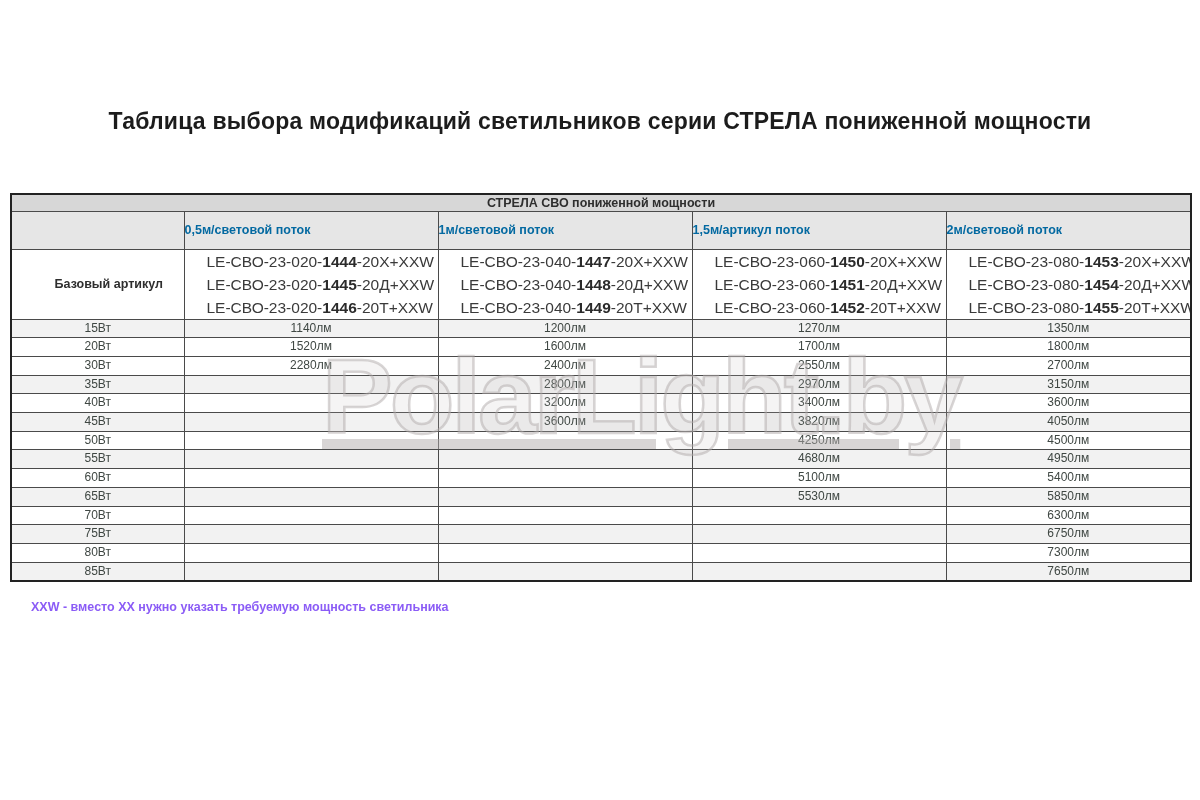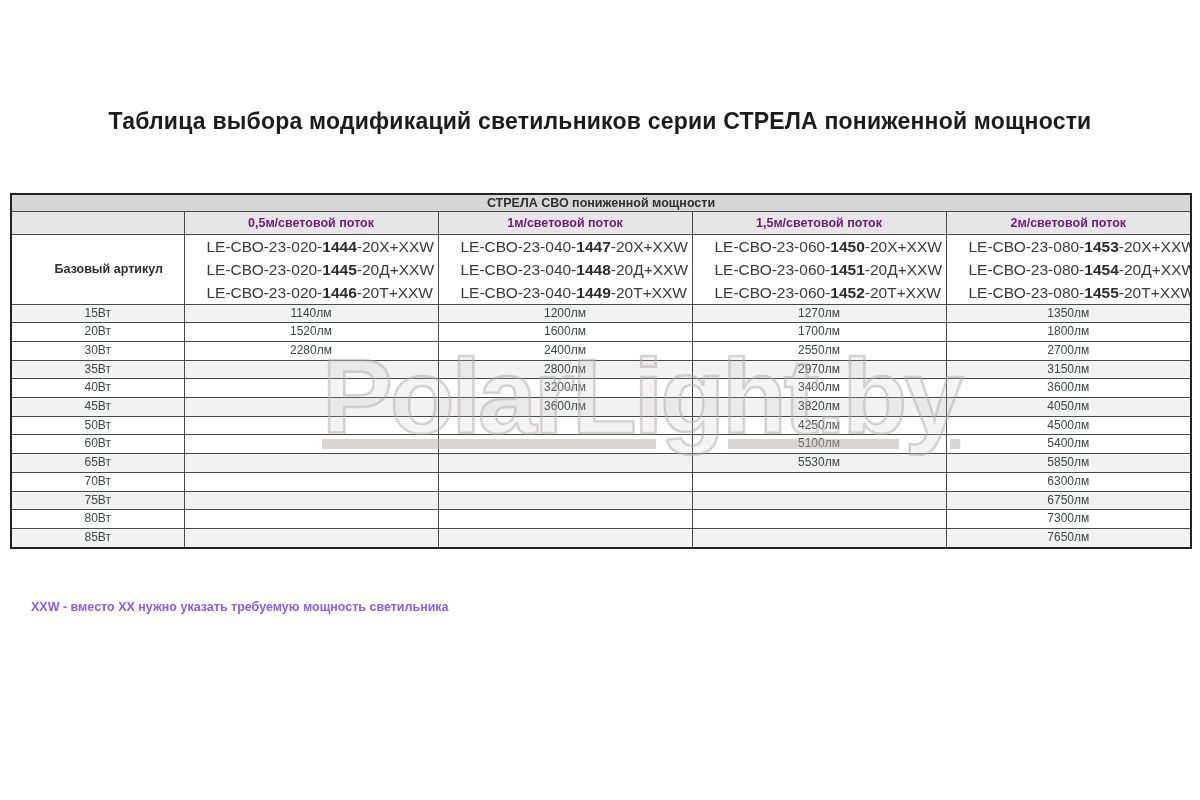--- a/index.html
+++ b/index.html
@@ -39,25 +39,25 @@
   tr.h1 td {
     background: #d7d7d7;
     height: 17px;
     text-align: center;
     font-size: 12.5px;
     font-weight: bold;
     color: #2e2e2e;
   }
   tr.h2 td {
     background: #e6e6e6;
-    height: 23px;
-    text-align: center;
-    font-size: 12.5px;
-    font-weight: bold;
-    color: #701a75;
+    height: 38px;
+    text-align: left;
+    font-size: 12.5px;
+    font-weight: bold;
+    color: #0369a1;
   }
   tr.art td {
     height: 69px;
     background: #ffffff;
     padding-left: 22px;
   }
   td.base-label {
     text-align: center;
     font-size: 12.5px;
     font-weight: bold;
@@ -117,21 +117,21 @@
     <col style="width:245px">
   </colgroup>
   <tbody>
     <tr class="h1">
       <td colspan="5">СТРЕЛА СВО пониженной мощности</td>
     </tr>
     <tr class="h2">
       <td></td>
       <td>0,5м/световой поток</td>
       <td>1м/световой поток</td>
-      <td>1,5м/световой поток</td>
+      <td>1,5м/артикул поток</td>
       <td>2м/световой поток</td>
     </tr>
     <tr class="art">
       <td class="base-label">Базовый артикул</td>
       <td class="art-cell">
         <div class="art-line"><span>LE-СВО-23-020-</span><span class="art-code">1444</span><span>-20Х+XXW</span></div>
         <div class="art-line"><span>LE-СВО-23-020-</span><span class="art-code">1445</span><span>-20Д+XXW</span></div>
         <div class="art-line"><span>LE-СВО-23-020-</span><span class="art-code">1446</span><span>-20Т+XXW</span></div>
       </td>
       <td class="art-cell">
@@ -193,20 +193,27 @@
       <td>3820лм</td>
       <td>4050лм</td>
     </tr>
     <tr class="data">
       <td>50Вт</td>
       <td></td>
       <td></td>
       <td>4250лм</td>
       <td>4500лм</td>
     </tr>
+    <tr class="data stripe">
+      <td>55Вт</td>
+      <td></td>
+      <td></td>
+      <td>4680лм</td>
+      <td>4950лм</td>
+    </tr>
     <tr class="data">
       <td>60Вт</td>
       <td></td>
       <td></td>
       <td>5100лм</td>
       <td>5400лм</td>
     </tr>
     <tr class="data stripe">
       <td>65Вт</td>
       <td></td>

